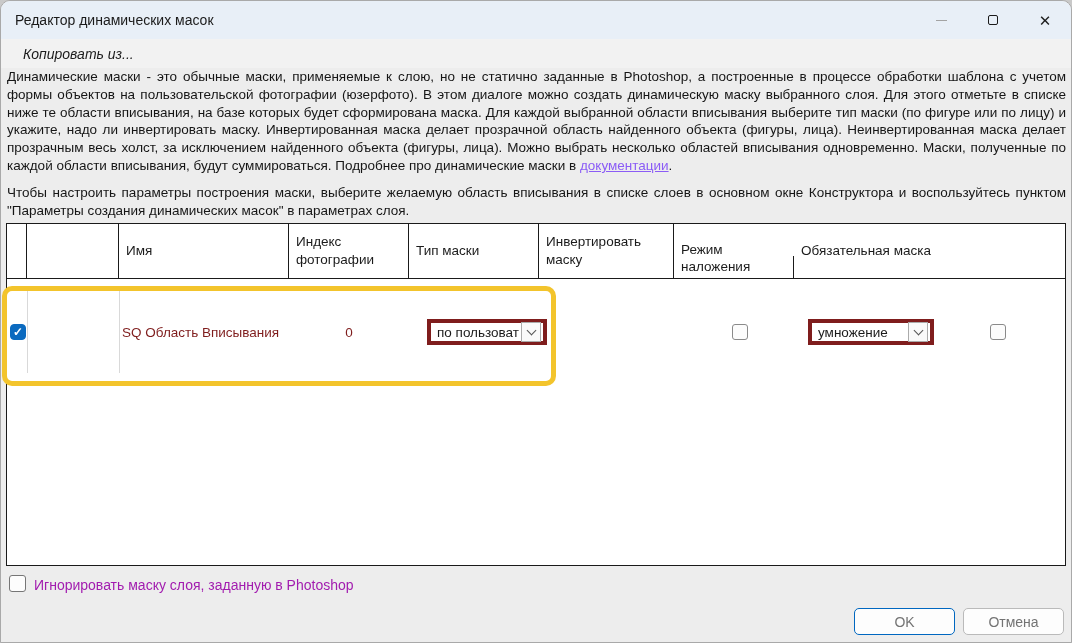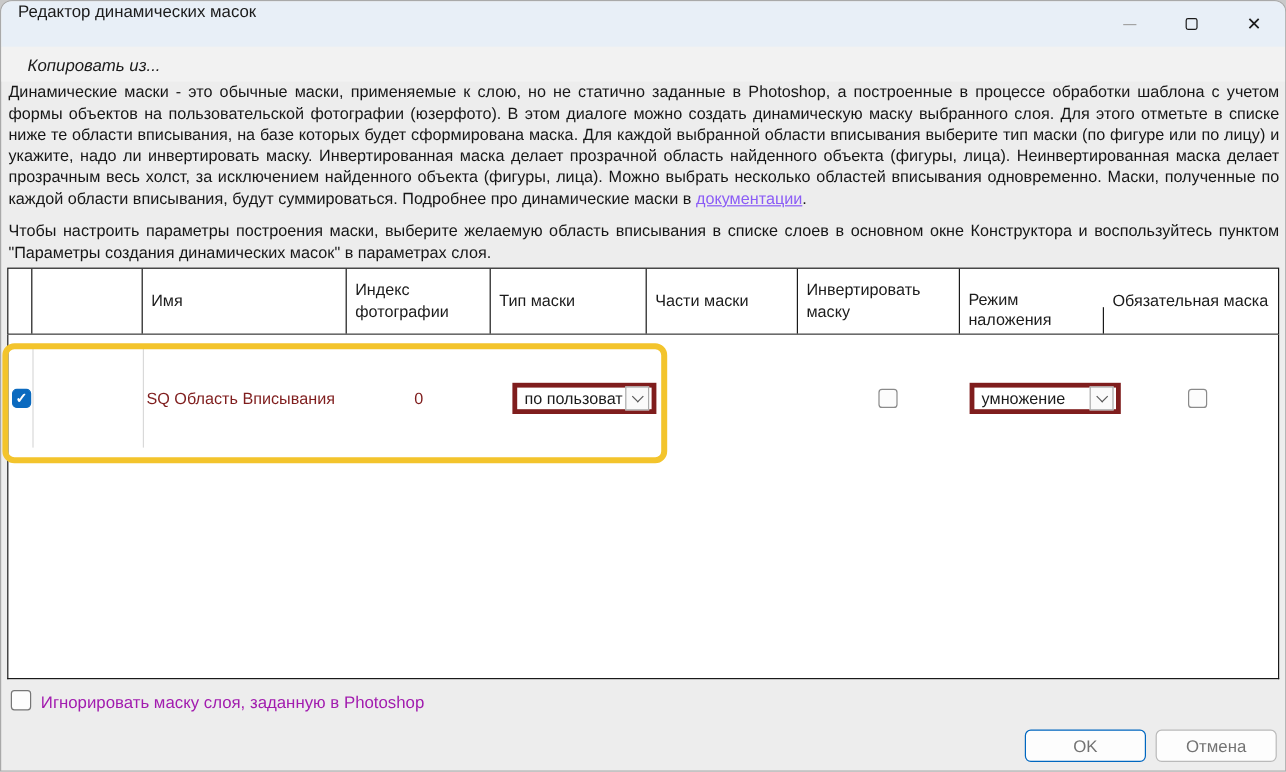--- a/index.html
+++ b/index.html
@@ -9,21 +9,21 @@
   .window {
     position:relative; width:1072px; height:643px;
     background:#ededed; border:1px solid #a9a9a9;
     border-radius:10px 10px 0 0; overflow:hidden;
     color:#1b1b1b;
   }
 
   
   .titlebar {
     position:absolute; top:0; left:0; right:0; height:38px;
-    background:#e8eff7; display:flex; 
+    background:#e8eff7; display:flex; align-items:center;
   }
   .title { margin-left:14px; font-size:14px; color:#1b1b1b; }
   .win-buttons { margin-left:auto; display:flex; height:100%; }
   .win-btn { width:52px; height:100%; display:flex; align-items:center; justify-content:center; cursor:default; }
   .glyph-min { width:11px; height:1px; background:#a3a3a3; }
   .glyph-max { width:10px; height:10px; border:1.2px solid #1b1b1b; border-radius:2px; }
   .glyph-close { font-size:15px; color:#1b1b1b; line-height:1; }
 
   
   .menubar {
@@ -143,21 +143,20 @@
   <div class="desc" id="para1"><span>Динамические маски - это обычные маски, применяемые к слою, но не статично заданные в Photoshop, а построенные в процессе обработки шаблона с учетом формы объектов на пользовательской фотографии (юзерфото). В этом диалоге можно создать динамическую маску выбранного слоя. Для этого отметьте в списке ниже те области вписывания, на базе которых будет сформирована маска. Для каждой выбранной области вписывания выберите тип маски (по фигуре или по лицу) и укажите, надо ли инвертировать маску. Инвертированная маска делает прозрачной область найденного объекта (фигуры, лица). Неинвертированная маска делает прозрачным весь холст, за исключением найденного объекта (фигуры, лица). Можно выбрать несколько областей вписывания одновременно. Маски, полученные по каждой области вписывания, будут суммироваться. Подробнее про динамические маски в </span><a class="doc-link">документации</a><span>.</span></div>
   <div class="desc" id="para2">Чтобы настроить параметры построения маски, выберите желаемую область вписывания в списке слоев в основном окне Конструктора и воспользуйтесь пунктом "Параметры создания динамических масок" в параметрах слоя.</div>
 
   <div class="masks-table">
     <div class="thead">
       <div class="th c0"></div>
       <div class="th c1"></div>
       <div class="th c2">Имя</div>
       <div class="th c3">Индекс фотографии</div>
       <div class="th c4">Тип маски</div>
-      <div class="th c5">Части маски</div>
       <div class="th c6">Инвертировать маску</div>
       <div class="th c7">Режим наложения масок</div>
       <div class="th">Обязательная маска</div>
     </div>
 
     <div class="tbody">
       <div class="row-sep sep1"></div>
       <div class="row-sep sep2"></div>
 
       <div>

